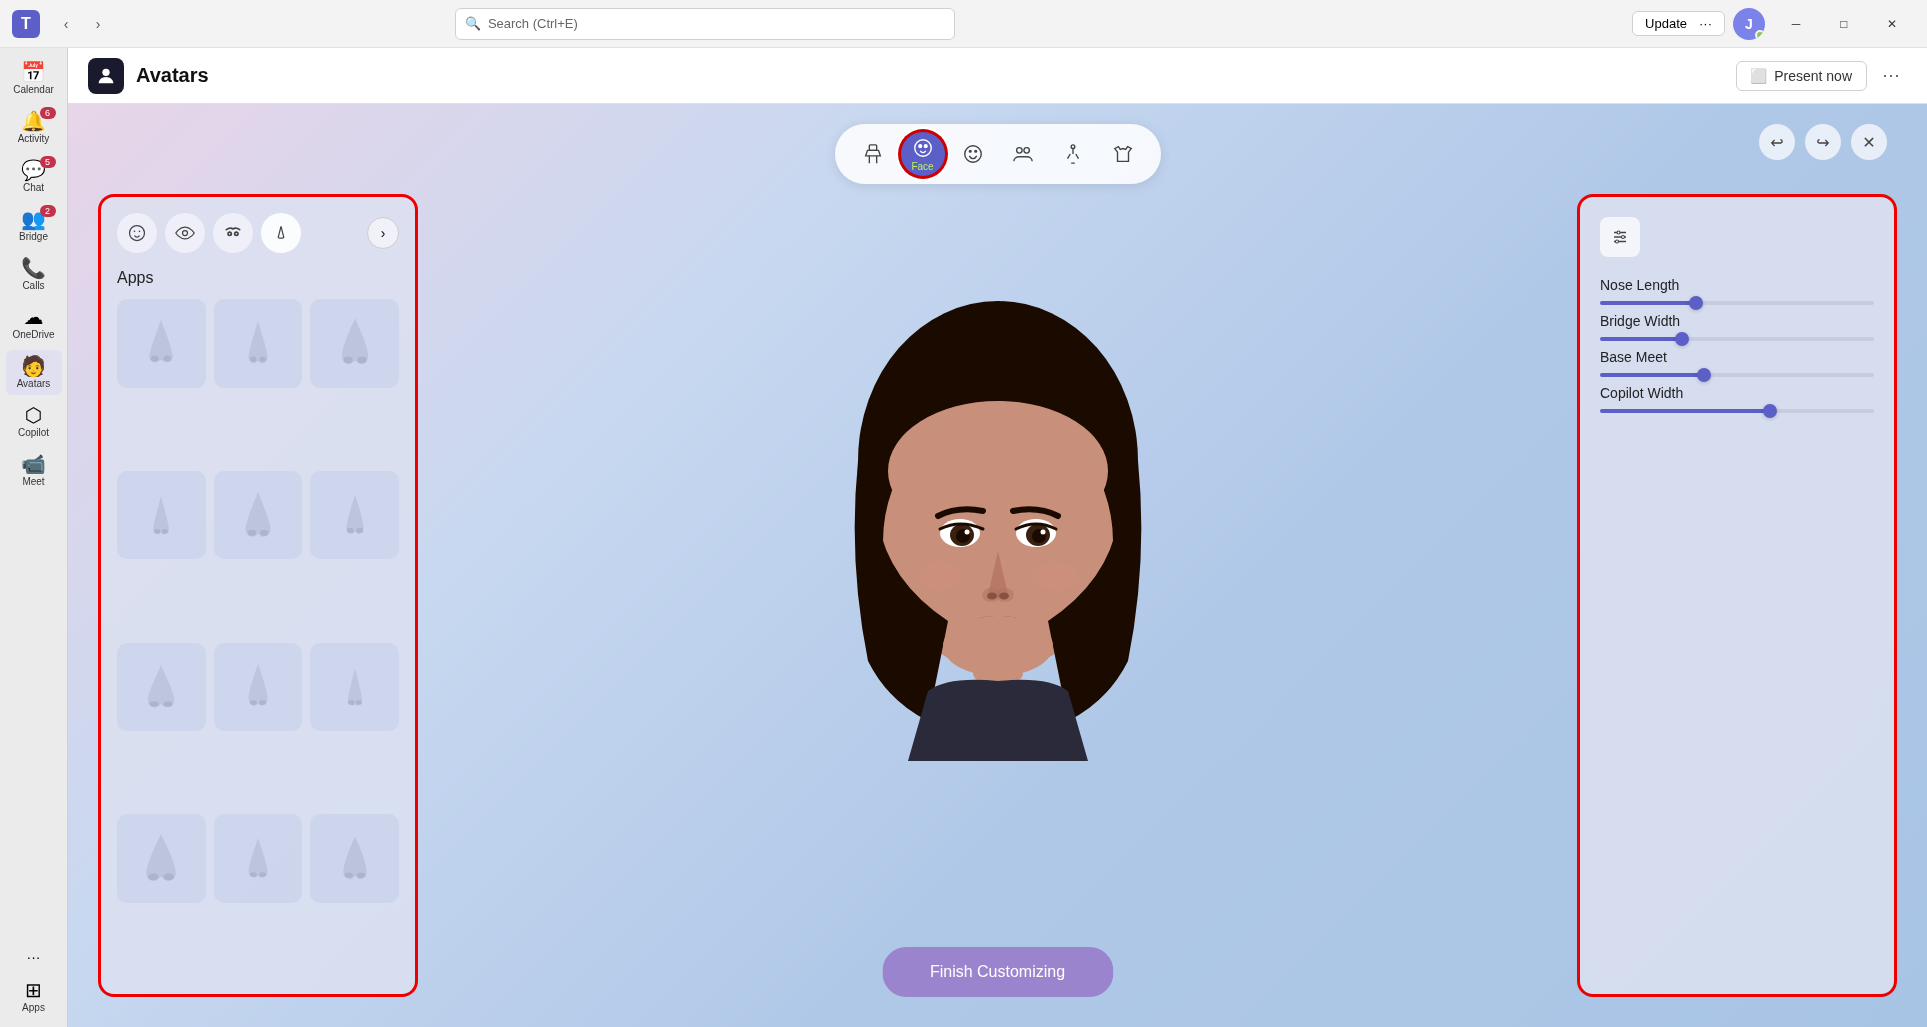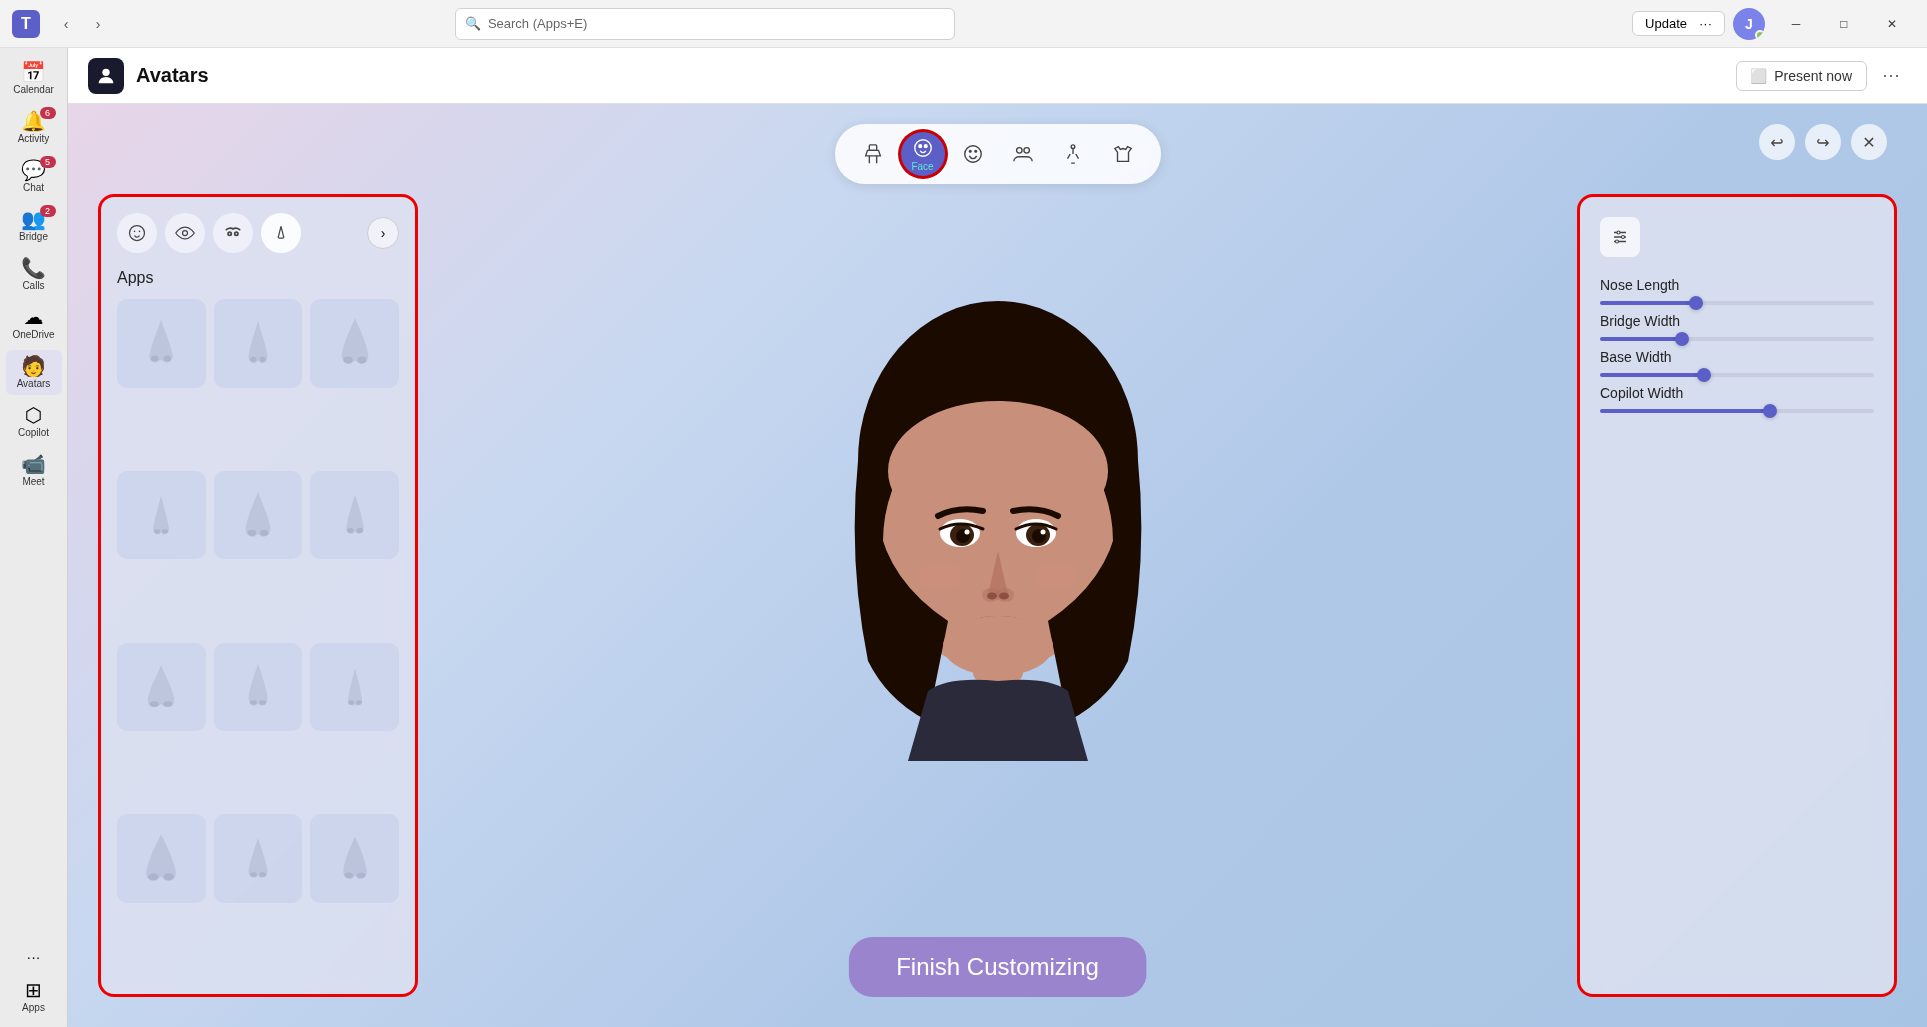--- a/index.html
+++ b/index.html
@@ -170,21 +170,21 @@
       border-radius: 50%;
       border: none;
       background: transparent;
       cursor: pointer;
       display: flex; flex-direction: column; align-items: center; justify-content: center;
       font-size: 20px; color: #444;
       gap: 2px;
     }
     .toolbar-icon-btn.active {
       background: #5b5fc7;
-      color: #5eead4;
+      color: #bef264;
       box-shadow: 0 0 0 3px #c00, 0 0 0 5px #fff;
     }
     .toolbar-icon-label { font-size: 10px; }
 
     
     .right-toolbar {
       position: absolute;
       top: 20px;
       right: 40px;
       display: flex; gap: 10px;
@@ -342,42 +342,42 @@
     .finish-btn {
       position: absolute;
       bottom: 60px;
       left: 50%;
       transform: translateX(-50%);
       background: rgba(150, 120, 200, 0.85);
       color: white;
       border: none;
       border-radius: 24px;
       padding: 16px 48px;
-      font-size: 24px;
+      font-size: 16px;
       font-weight: 500;
       cursor: pointer;
       white-space: nowrap;
       backdrop-filter: blur(6px);
     }
 
     
     .nose-svg { opacity: 0.7; }
   </style>
 </head>
 <body>
 
 <div class="title-bar">
   <div class="title-bar-logo">T</div>
   <div class="title-bar-nav">
     <button class="nav-btn">‹</button>
     <button class="nav-btn">›</button>
   </div>
   <div class="search-bar">
     <span>🔍</span>
-    <span>Search (Apps+E)</span>
+    <span>Search (Ctrl+E)</span>
   </div>
   <div class="title-bar-right">
     <button class="update-btn">
       <span>Update</span>
       <span>···</span>
     </button>
     <div class="avatar-circle">
       J
       <div class="avatar-status"></div>
     </div>
@@ -717,21 +717,21 @@
 
         <div class="slider-section">
           <div class="slider-label">Bridge Width</div>
           <div class="slider-track">
             <div class="slider-fill" style="width: 30%;"></div>
             <div class="slider-thumb" style="left: 30%;"></div>
           </div>
         </div>
 
         <div class="slider-section">
-          <div class="slider-label">Base Width</div>
+          <div class="slider-label">Base Meet</div>
           <div class="slider-track">
             <div class="slider-fill" style="width: 38%;"></div>
             <div class="slider-thumb" style="left: 38%;"></div>
           </div>
         </div>
 
         <div class="slider-section">
           <div class="slider-label">Copilot Width</div>
           <div class="slider-track">
             <div class="slider-fill" style="width: 62%;"></div>

